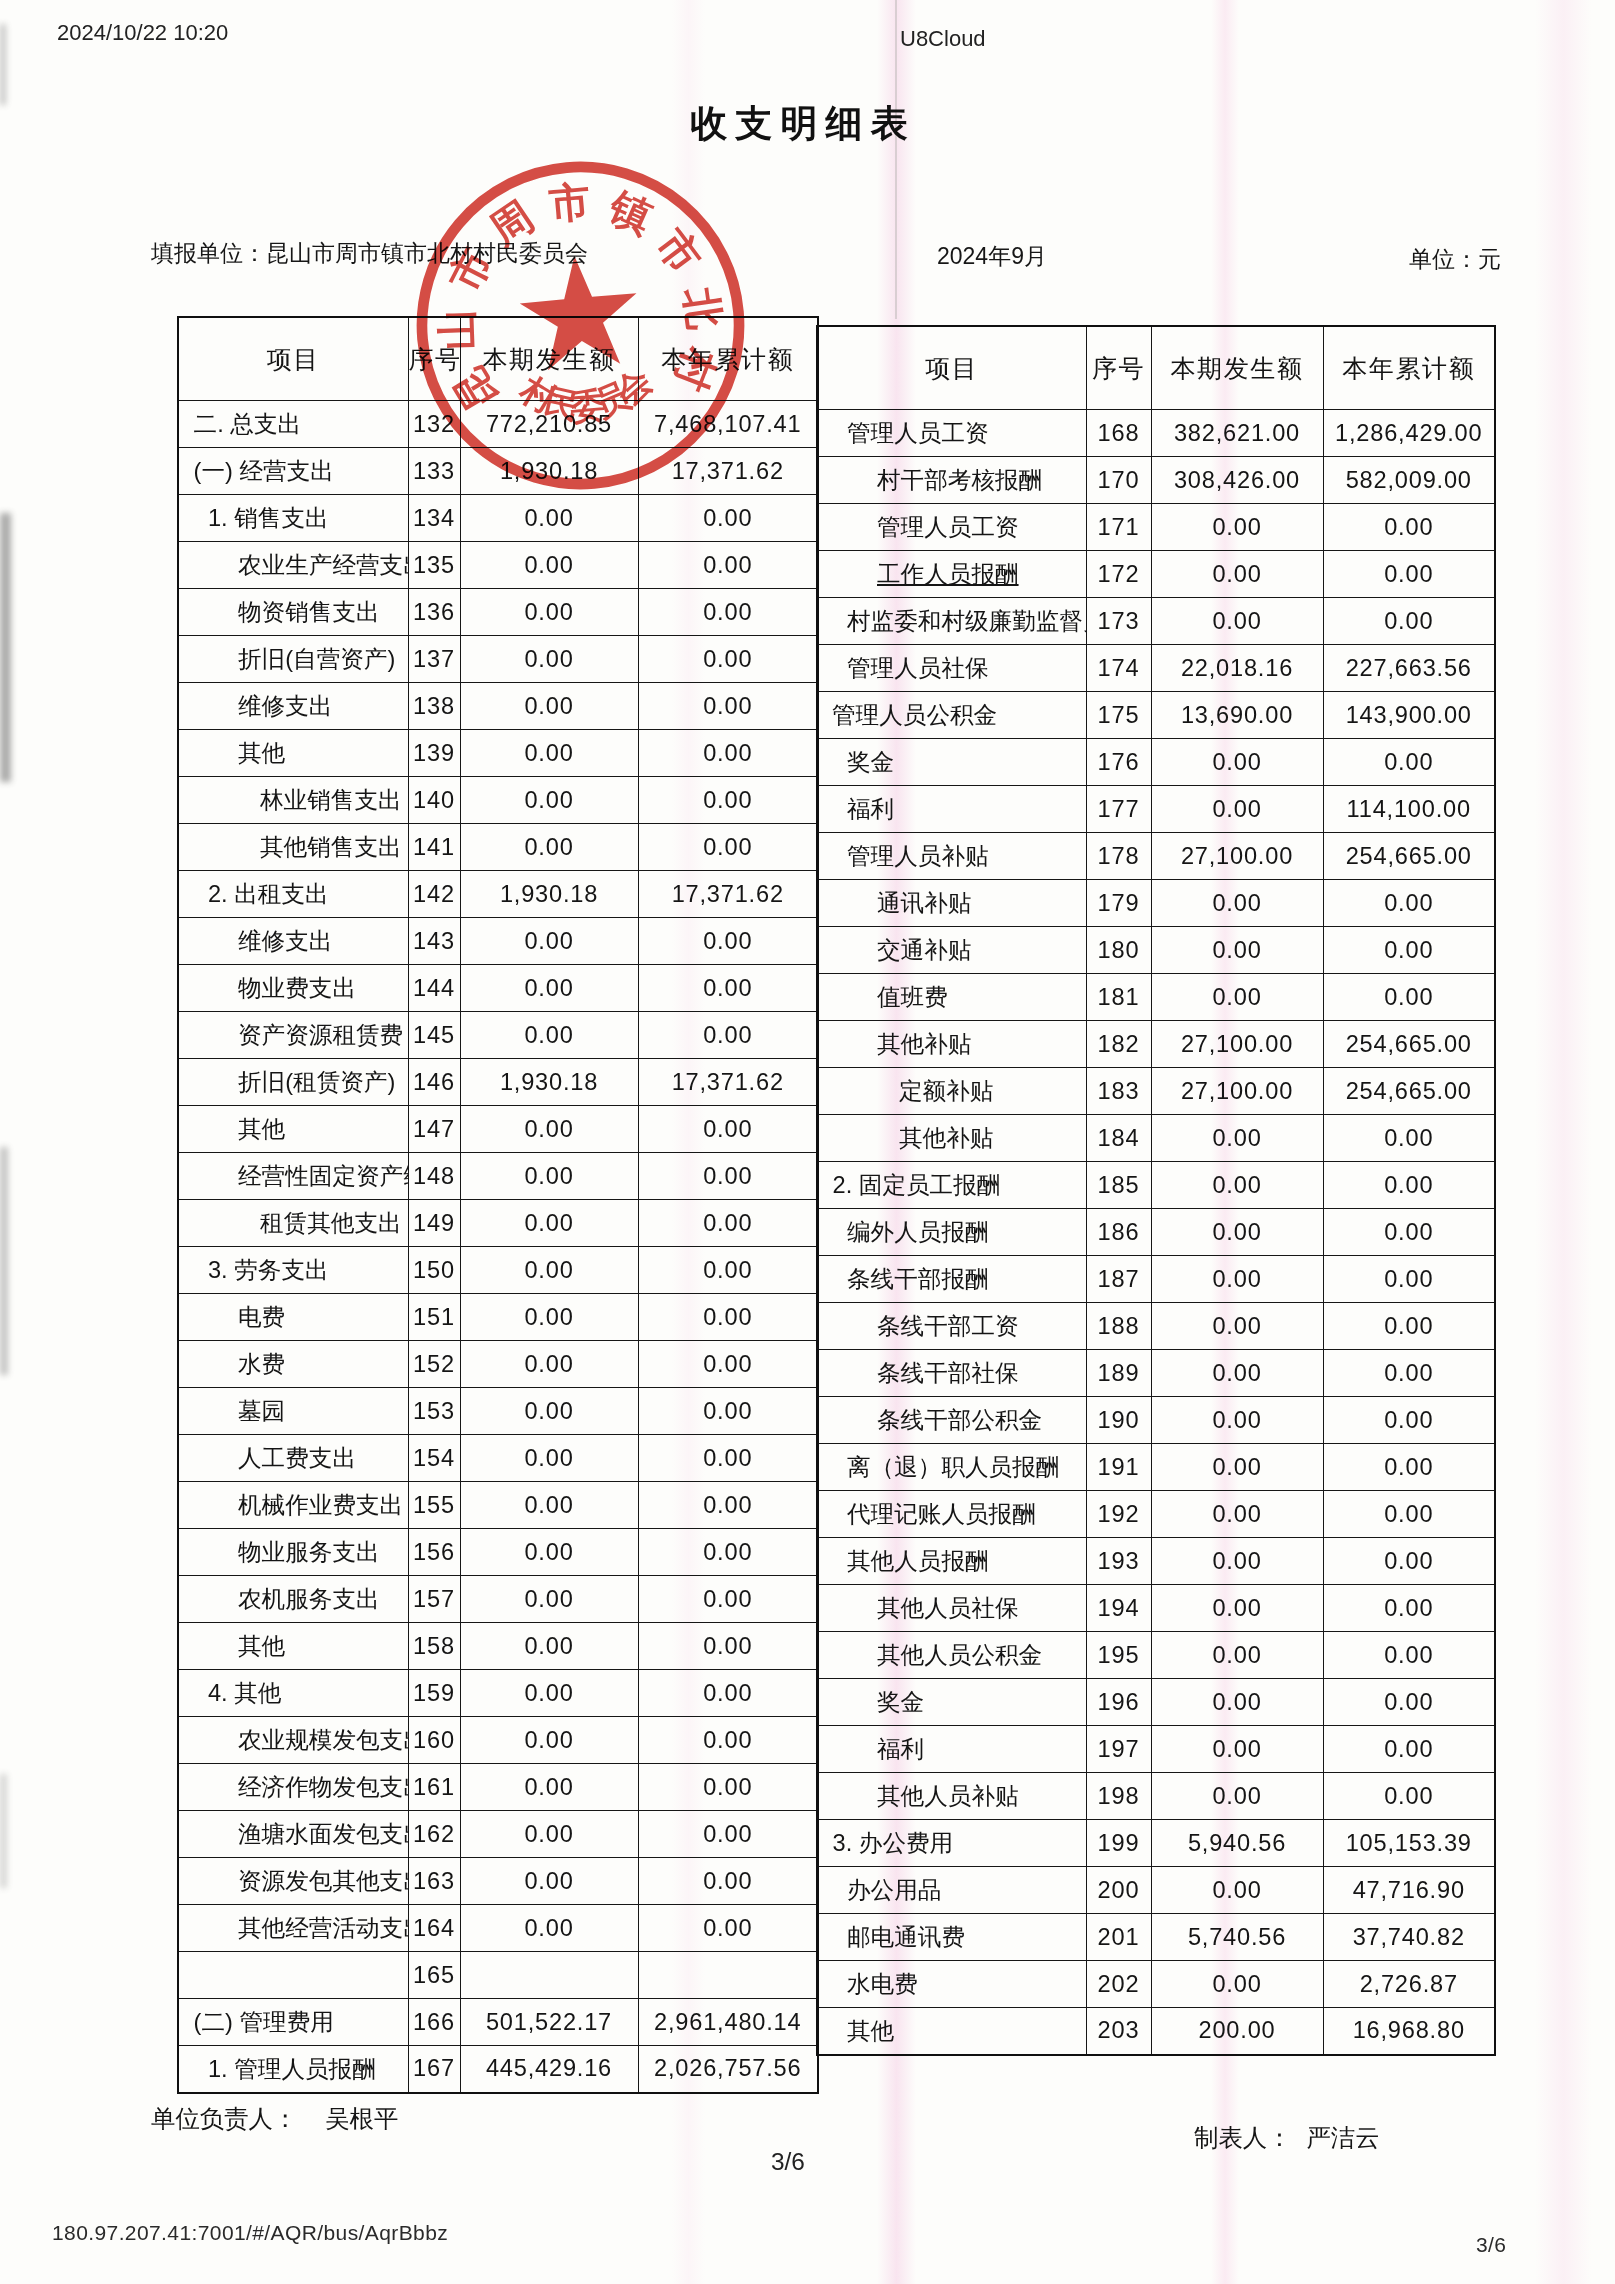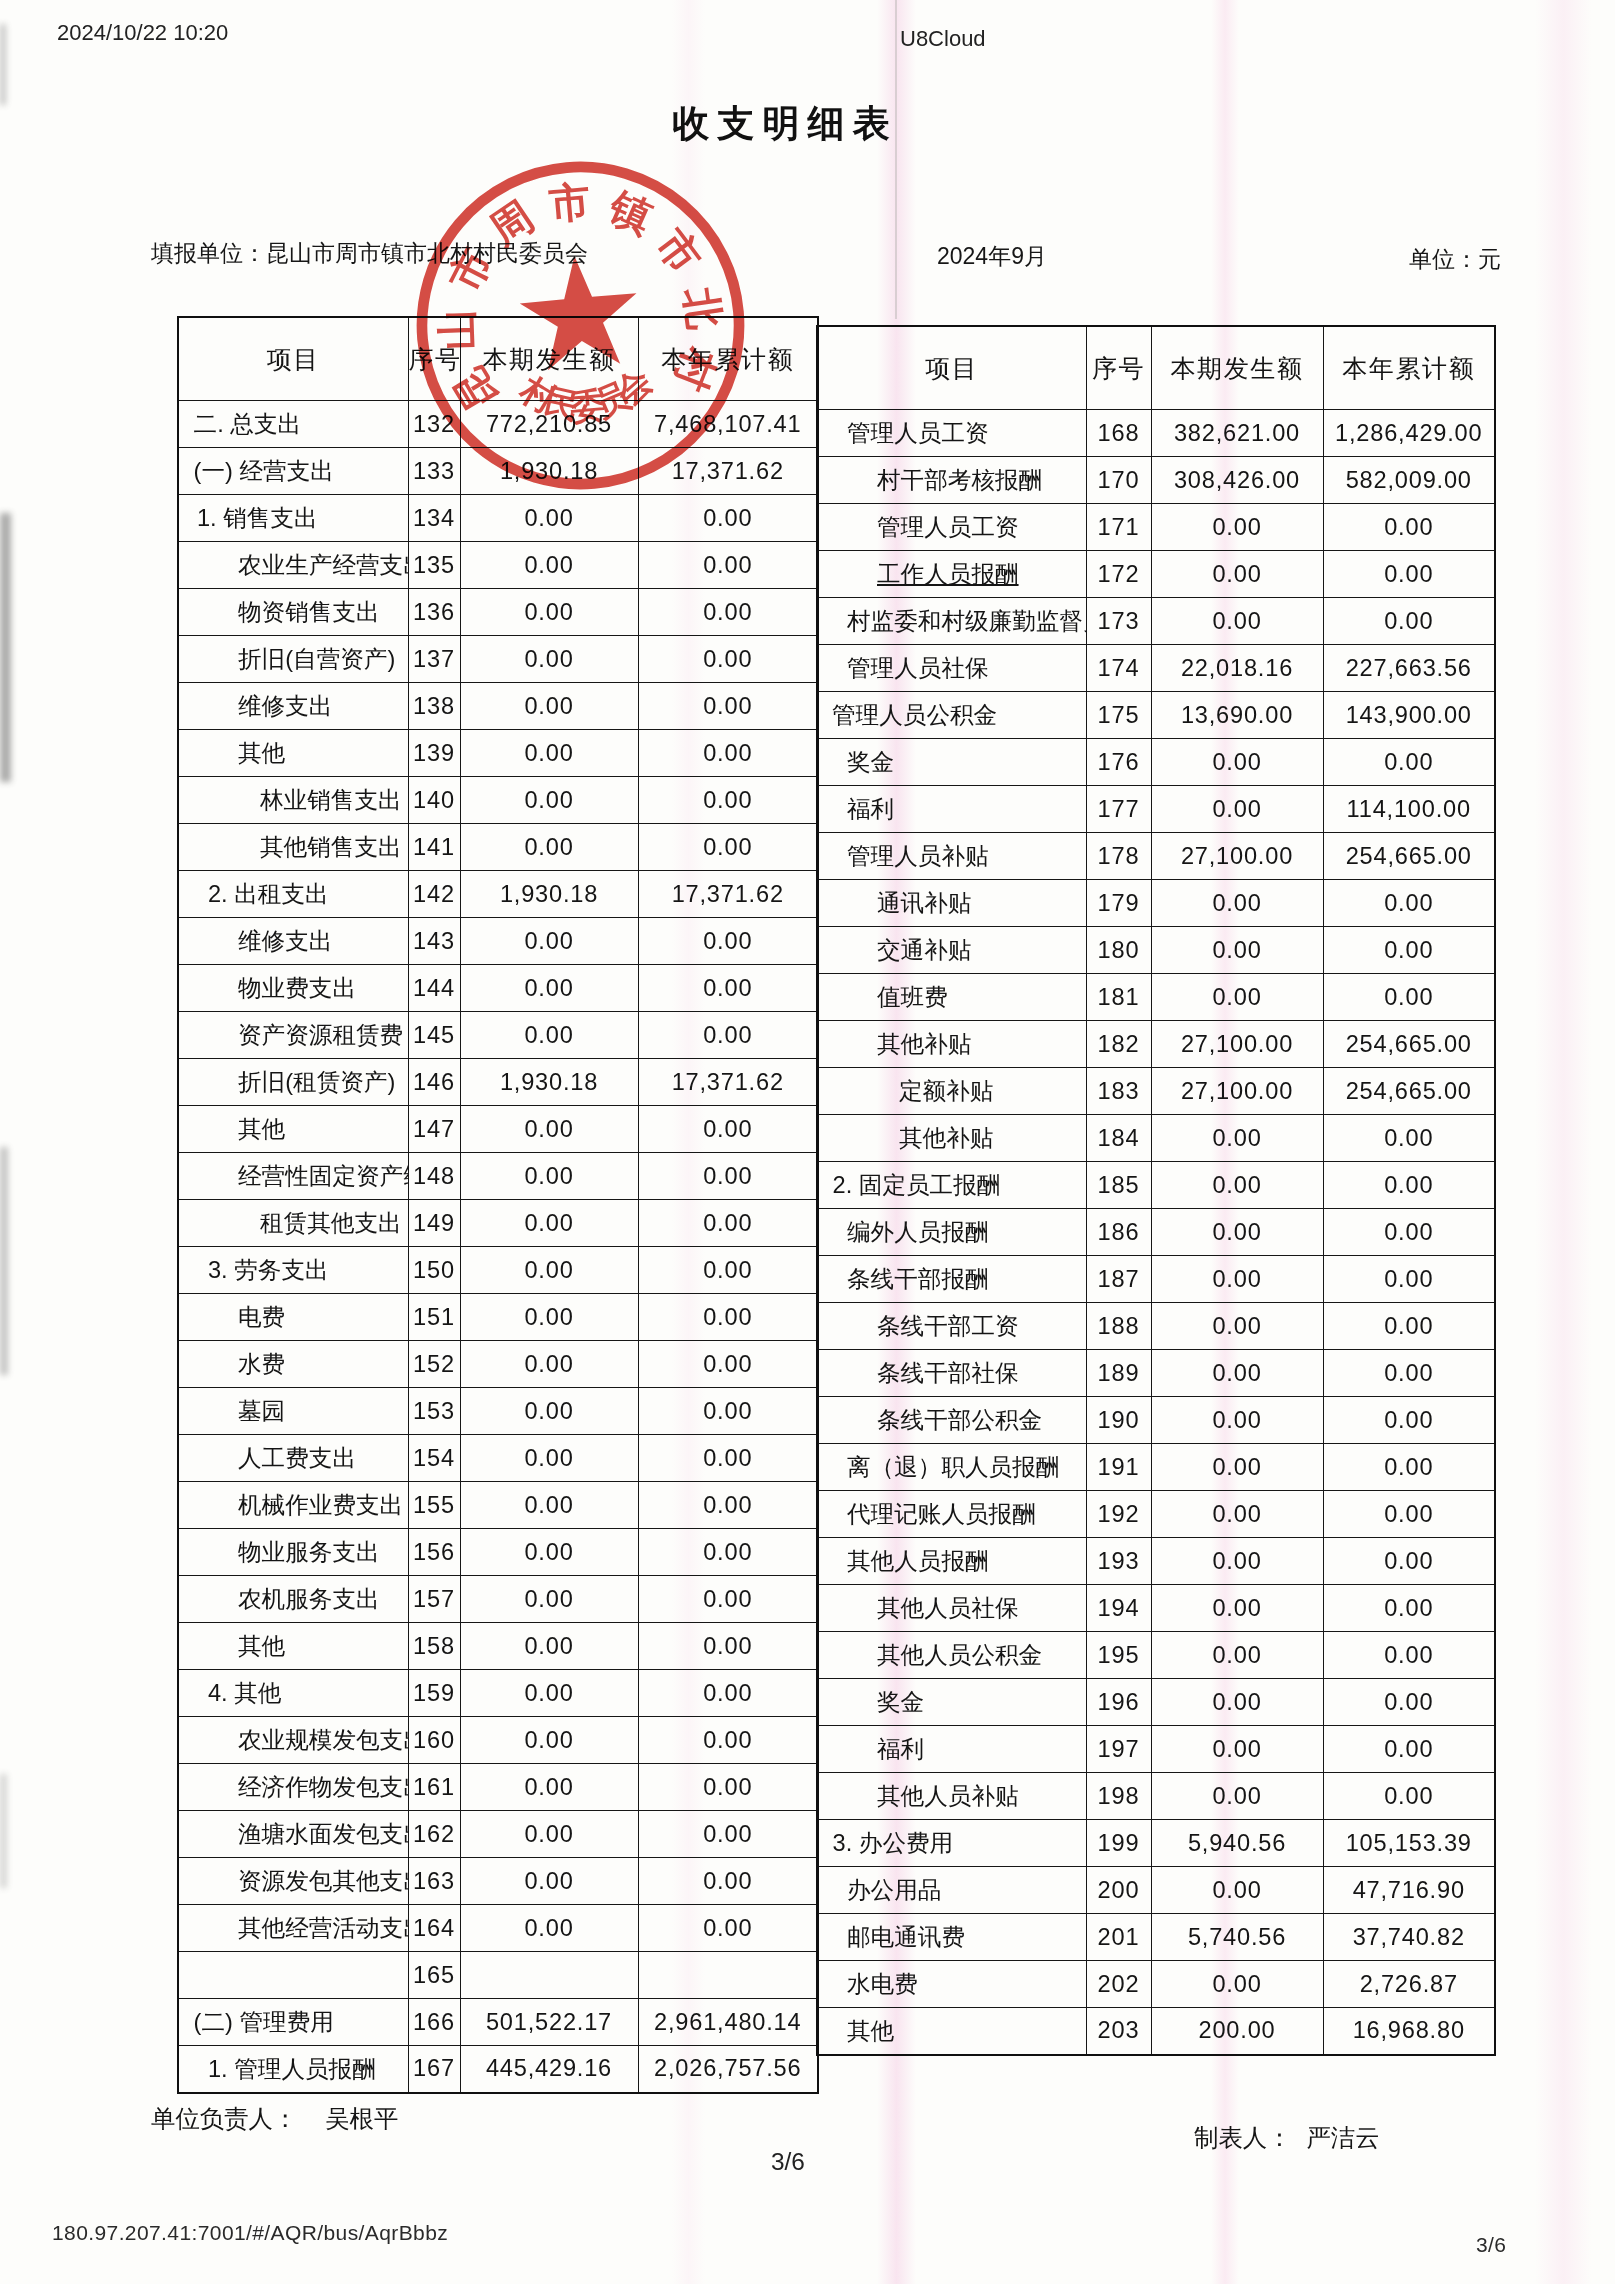--- a/index.html
+++ b/index.html
@@ -39,21 +39,21 @@
   <div class="streak" style="left:1535px;width:57px;background:linear-gradient(to right,rgba(247,212,232,0),rgba(248,216,234,.35),rgba(247,212,232,0));"></div>
   <div class="streak" style="left:672px;width:33px;background:linear-gradient(to right,rgba(247,214,233,0),rgba(248,218,235,.22),rgba(247,214,233,0));"></div>
   <div class="abs" style="left:895px;top:0;width:1.6px;height:319px;background:#c7c2c1;opacity:.65;"></div>
   <div class="edge-blob" style="top:513px;width:10.6px;height:269px;opacity:.45;"></div>
   <div class="edge-blob" style="top:1147px;width:8.1px;height:228px;opacity:.32;"></div>
   <div class="edge-blob" style="top:1774px;width:6.5px;height:114px;opacity:.22;"></div>
   <div class="edge-blob" style="top:24.4px;width:5.7px;height:81px;opacity:.3;"></div>
 
   <div class="abs meta-text" style="left:57px;top:19.5px;">2024/10/22 10:20</div>
   <div class="abs meta-text" style="left:900px;top:26px;">U8Cloud</div>
-  <div class="abs" id="doc-title" style="left:785px;top:99px;transform:translateX(-50%);">收支明细表</div>
+  <div class="abs" id="doc-title" style="left:803px;top:99px;transform:translateX(-50%);">收支明细表</div>
 
   <div class="abs sub-meta" style="left:151px;top:238px;">填报单位：昆山市周市镇市北村村民委员会</div>
   <div class="abs sub-meta" style="left:937px;top:241px;">2024年9月</div>
   <div class="abs sub-meta" style="left:1409px;top:244px;">单位：元</div>
 
   <table class="fin" id="left-table" style="left:177px;top:316px;width:640px;">
     <colgroup>
         <col style="width:230px">
         <col style="width:52px">
         <col style="width:178px">
@@ -75,21 +75,21 @@
         <td class="c-cur">772,210.85</td>
         <td class="c-ytd">7,468,107.41</td>
       </tr>
         <tr style="height:47px;">
         <td class="c-label" style="padding-left: 14.6px;">(一) 经营支出</td>
         <td class="c-no">133</td>
         <td class="c-cur">1,930.18</td>
         <td class="c-ytd">17,371.62</td>
       </tr>
         <tr style="height:47px;">
-        <td class="c-label" style="padding-left: 18px; margin-top: 40px;">1. 销售支出</td>
+        <td class="c-label" style="padding-left: 29px; margin-top: 40px;">1. 销售支出</td>
         <td class="c-no">134</td>
         <td class="c-cur">0.00</td>
         <td class="c-ytd">0.00</td>
       </tr>
         <tr style="height:47px;">
         <td class="c-label" style="padding-left: 59px;">农业生产经营支出</td>
         <td class="c-no">135</td>
         <td class="c-cur">0.00</td>
         <td class="c-ytd">0.00</td>
       </tr>

